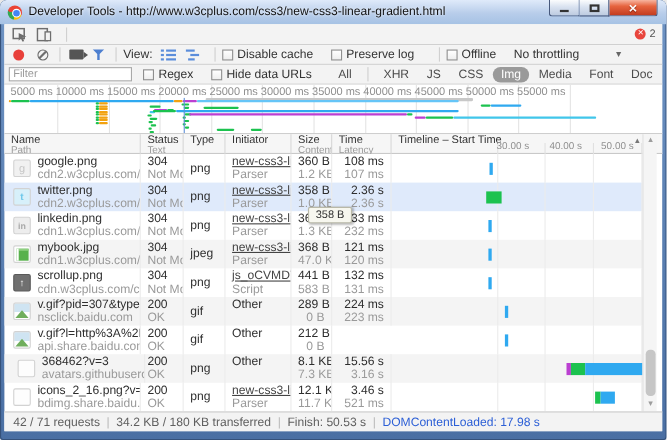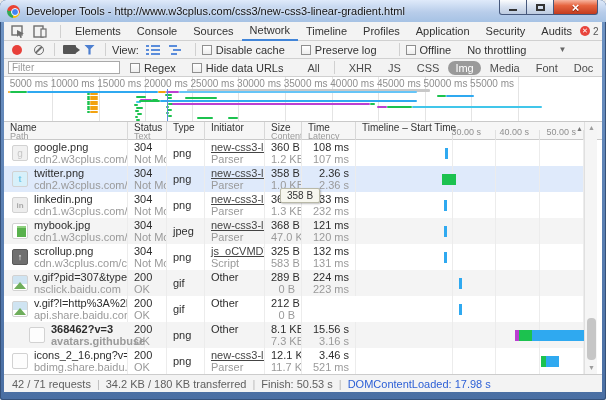--- a/index.html
+++ b/index.html
@@ -144,31 +144,20 @@
             <path d="M6 5 L13 8.5 L9.6 9.2 L11 12.4 L9.4 13 L8 9.8 L6 12 Z" fill="#6e6e6e"></path>
           </svg>
       </span>
       <span class="tb-icon">
         <svg width="14" height="13" viewBox="0 0 14 13">
             <rect x="1" y="1" width="9" height="11" fill="none" stroke="#6e6e6e" stroke-width="1.4"></rect>
             <rect x="8" y="4" width="5" height="8" fill="#f3f3f3" stroke="#6e6e6e" stroke-width="1.2"></rect>
           </svg>
       </span>
       <span class="vdiv"></span>
-      <span id="tabs" style="display:flex;">
-          <div class="tab">Elements</div>
-          <div class="tab">Console</div>
-          <div class="tab">Sources</div>
-          <div class="tab active">Network</div>
-          <div class="tab">Timeline</div>
-          <div class="tab">Profiles</div>
-          <div class="tab">Application</div>
-          <div class="tab">Security</div>
-          <div class="tab">Audits</div>
-        </span>
       <span class="tab-right">
         <span class="err-circle">✕</span>
         <span class="badge-num">2</span>
 
       </span>
     </div>
 
     <div class="toolbar">
       <span class="record-dot"></span>
       <span class="clear-icon"></span>
@@ -501,21 +490,21 @@
             <div class="cl2">Not Mo...</div>
           </div>
           <div class="cell" style="left: 163px; width: 38px;">
             <div class="mid">png</div>
           </div>
           <div class="cell" style="left: 201px; width: 60px;">
             <div class="cl1 link">js_oCVMDTeS...</div>
             <div class="cl2">Script</div>
           </div>
           <div class="cell rtl" style="left: 261px; width: 37px;">
-            <div class="cl1">325 B</div>
+            <div class="cl1">441 B</div>
             <div class="cl2">583 B</div>
           </div>
           <div class="cell rtl" style="left: 298px; width: 54px;">
             <div class="cl1">132 ms</div>
             <div class="cl2">131 ms</div>
           </div>
           <div class="tl-cell" style="left: 352px; width: 228px;">
             <div class="tl-grid" style="left: 96px;"></div>
             <div class="tl-grid" style="left: 139px;"></div>
             <div class="tl-grid" style="left: 183px;"></div>
@@ -577,21 +566,21 @@
           </div>
           <div class="tl-cell" style="left: 352px; width: 228px;">
             <div class="tl-grid" style="left: 96px;"></div>
             <div class="tl-grid" style="left: 139px;"></div>
             <div class="tl-grid" style="left: 183px;"></div>
             <div class="tl-grid" style="left: 227px;"></div>
             <div class="wbar" style="background: rgb(47, 169, 240); left: 103px; width: 3px;"></div>
           </div>
         </div>
         <div class="row alt" style="top: 182px;">
-          <div class="cell" style="left: 17px; width: 124px; padding-left: 4px; font-weight: bold;">
+          <div class="cell" style="left: 4px; width: 124px; padding-left: 4px;">
             <div class="file-icon ic-blank"></div>
             <div class="name-text">368462?v=3</div>
             <div class="path-text">avatars.githubusercontent...</div>
           </div>
           <div class="cell" style="left: 124px; width: 39px;">
             <div class="cl1">200</div>
             <div class="cl2">OK</div>
           </div>
           <div class="cell" style="left: 163px; width: 38px;">
             <div class="mid">png</div>

